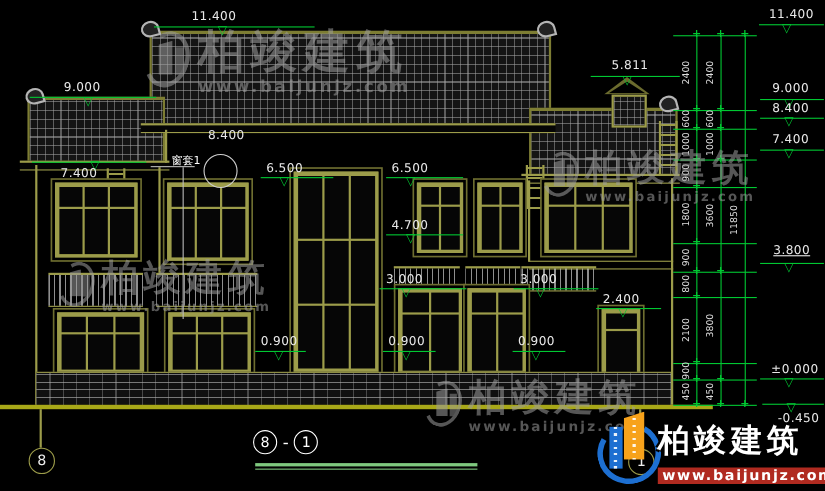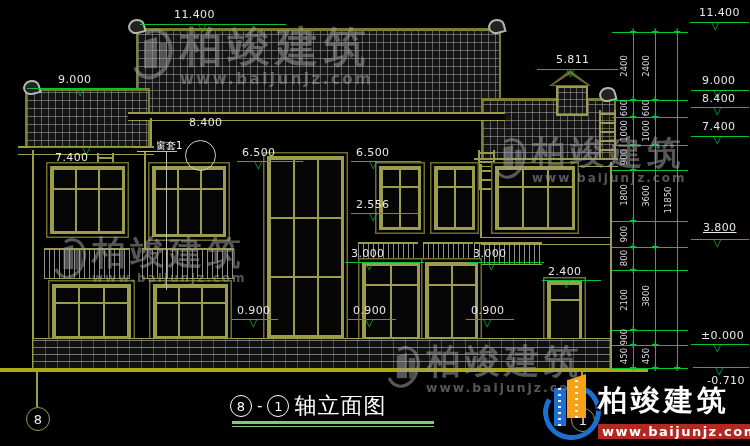--- a/index.html
+++ b/index.html
@@ -246,21 +246,21 @@
       <span class="tri" style="left: 82px; top: 146px;">▽</span>
       <div class="elev-label" style="left: 55px; top: 151px;">7.400</div>
       <div class="gline" style="left: 237px; top: 161px; width: 66px;"></div>
       <span class="tri" style="left: 254px; top: 160px;">▽</span>
       <div class="elev-label" style="left: 242px; top: 146px;">6.500</div>
       <div class="gline" style="left: 351px; top: 161px; width: 70px;"></div>
       <span class="tri" style="left: 369px; top: 160px;">▽</span>
       <div class="elev-label" style="left: 356px; top: 146px;">6.500</div>
       <div class="gline" style="left: 351px; top: 213px; width: 70px;"></div>
       <span class="tri" style="left: 369px; top: 212px;">▽</span>
-      <div class="elev-label" style="left: 356px; top: 198px;">2.556</div>
+      <div class="elev-label" style="left: 356px; top: 198px;">4.700</div>
       <div class="gline" style="left: 345px; top: 262px; width: 79px;"></div>
       <span class="tri" style="left: 365px; top: 261px;">▽</span>
       <div class="elev-label" style="left: 351px; top: 247px;">3.000</div>
       <div class="gline" style="left: 467px; top: 262px; width: 77px;"></div>
       <span class="tri" style="left: 487px; top: 261px;">▽</span>
       <div class="elev-label" style="left: 473px; top: 247px;">3.000</div>
       <div class="gline" style="left: 542px; top: 280px; width: 59px;"></div>
       <span class="tri" style="left: 562px; top: 279px;">▽</span>
       <div class="elev-label" style="left: 548px; top: 265px;">2.400</div>
       <div class="gline" style="left: 232px; top: 319px; width: 46px;"></div>
@@ -285,21 +285,21 @@
       <span class="tri" style="left: 713px; top: 135px;">▽</span>
       <div class="elev-label" style="left: 702px; top: 120px;">7.400</div>
       <div class="gline" style="left: 691px; top: 239px; width: 58px;"></div>
       <span class="tri" style="left: 713px; top: 238px;">▽</span>
       <div class="elev-label" style="left: 703px; top: 221px; text-decoration: underline;">3.800</div>
       <div class="gline" style="left: 691px; top: 344px; width: 58px;"></div>
       <span class="tri" style="left: 713px; top: 343px;">▽</span>
       <div class="elev-label" style="left: 701px; top: 329px;">±0.000</div>
       <div class="gline" style="left: 693px; top: 367px; width: 56px;"></div>
       <span class="tri" style="left: 715px; top: 366px;">▽</span>
-      <div class="elev-label" style="left: 707px; top: 374px;">-0.710</div>
+      <div class="elev-label" style="left: 707px; top: 374px;">-0.450</div>
       <div class="gline" style="left: 612px; top: 32px; width: 76px;"></div>
       <div class="gline" style="left: 612px; top: 100px; width: 76px;"></div>
       <div class="gline" style="left: 612px; top: 117px; width: 76px;"></div>
       <div class="gline" style="left: 612px; top: 145px; width: 76px;"></div>
       <div class="gline" style="left: 612px; top: 170px; width: 76px;"></div>
       <div class="gline" style="left: 612px; top: 221px; width: 76px;"></div>
       <div class="gline" style="left: 612px; top: 247px; width: 76px;"></div>
       <div class="gline" style="left: 612px; top: 270px; width: 76px;"></div>
       <div class="gline" style="left: 612px; top: 330px; width: 76px;"></div>
       <div class="gline" style="left: 612px; top: 345px; width: 76px;"></div>
@@ -344,21 +344,20 @@
       <span class="tick" style="left: 673px; top: 27px;">+</span>
       <span class="tick" style="left: 673px; top: 363px;">+</span>
       <div class="dim-label" style="left: 651px; top: 195px;">11850</div>
     </div>
 
   <div class="titleblock">
     <div class="tb-row">
       <span class="tb-circle">8</span>
       <span class="tb-dash">-</span>
       <span class="tb-circle">1</span>
-      <span class="tb-name">轴立面图</span>
     </div>
     <div class="tb-u1"></div>
     <div class="tb-u2"></div>
   </div>
 
   <div class="wm" style="left:130px;top:26px">
     <div class="wm-icon">
         <i class="ring abs"></i>
         <i class="b1 abs"></i>
         <i class="b2 abs"></i>

